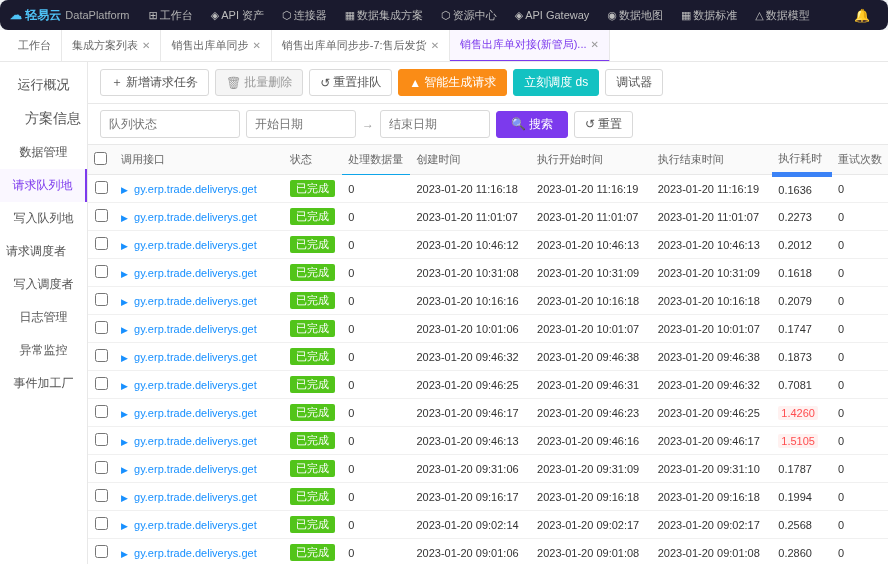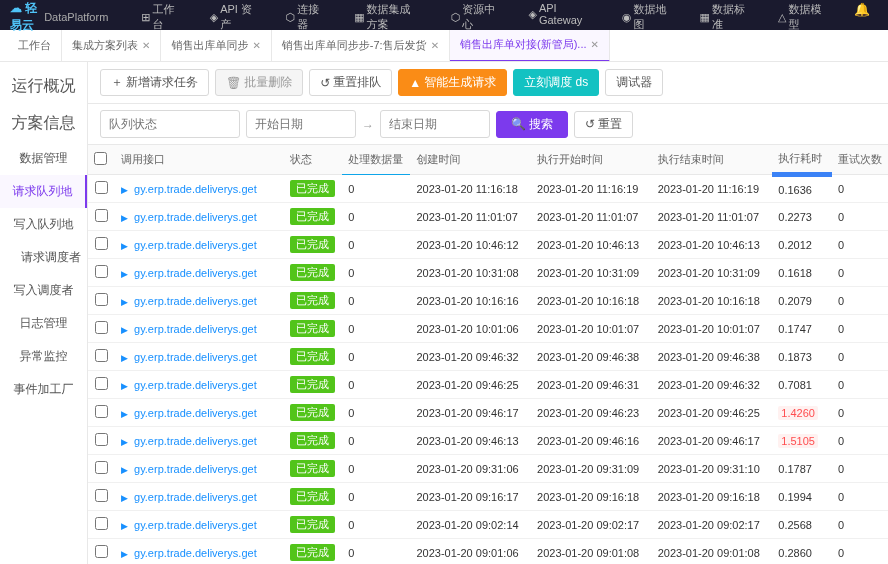--- a/index.html
+++ b/index.html
@@ -6,21 +6,21 @@
     body { font-family: -apple-system, BlinkMacSystemFont, 'PingFang SC', 'Microsoft YaHei', sans-serif; font-size: 12px; background: #f0f2f5; color: #333; width: 888px; height: 564px; overflow: hidden; }
     table { width: 100%; border-collapse: collapse; font-size: 11px; }
     thead tr { background: #fafafa; border-bottom: 1px solid #e8e8e8; }
     thead th { padding: 6px 6px; text-align: left; color: #666; font-weight: normal; border-bottom: 1px solid #e8e8e8; white-space: nowrap; }
     tbody tr { border-bottom: 1px solid #f0f0f0; }
     tbody td { padding: 5px 6px; color: #333; white-space: nowrap; }
   </style>
 </head>
 <body>
 
-<div style="background:#1a1a2e; height:30px; display:flex; align-items:flex-start; padding:0 10px; gap:18px;">
+<div style="background:#1a1a2e; height:30px; display:flex; align-items:center; padding:0 10px; gap:4px;border-radius:8px;">
   <div style="display:flex;align-items:center;gap:4px;margin-right:8px;">
     <span style="color:#4fc3f7;font-weight:bold;font-size:12px;">☁ 轻易云</span>
     <span style="color:#aaa;font-size:11px;">DataPlatform</span>
   </div>
   <div style="padding:2px 7px;color:#bbb;font-size:11px;cursor:pointer;display:flex;align-items:center;gap:2px;">⊞ <span>工作台</span></div>
   <div style="padding:2px 7px;color:#bbb;font-size:11px;cursor:pointer;display:flex;align-items:center;gap:2px;">◈ <span>API 资产</span></div>
   <div style="padding:2px 7px;color:#bbb;font-size:11px;cursor:pointer;display:flex;align-items:center;gap:2px;">⬡ <span>连接器</span></div>
   <div style="padding:2px 7px;color:#bbb;font-size:11px;cursor:pointer;display:flex;align-items:center;gap:2px;">▦ <span>数据集成方案</span></div>
   <div style="padding:2px 7px;color:#bbb;font-size:11px;cursor:pointer;display:flex;align-items:center;gap:2px;">⬡ <span>资源中心</span></div>
   <div style="padding:2px 7px;color:#bbb;font-size:11px;cursor:pointer;display:flex;align-items:center;gap:2px;">◈ <span>API Gateway</span></div>
@@ -48,26 +48,26 @@
   </div>
   <div style="height:32px;padding:0 10px;display:flex;align-items:center;font-size:11px;color:#7c3aed;border-right:1px solid #e8e8e8;border-bottom:2px solid #7c3aed;background:#faf7ff;cursor:pointer;gap:4px;">
     <span>销售出库单对接(新管局)...</span>
       <span style="color:#999;font-size:10px;">✕</span>
   </div>
 </div>
 
 <div style="display:flex;height:calc(564px - 62px);">
 
   <div style="width:88px;background:white;border-right:1px solid #e8e8e8;display:flex;flex-direction:column;padding-top:6px;">
-    <div style="padding:8px 6px;font-size:16px;color:#555;cursor:pointer;text-align:center;"><span>运行概况</span></div>
-    <div style="padding:8px 6px;font-size:16px;color:#555;cursor:pointer;text-align:center;"><span>方案信息</span></div>
+    <div style="padding:8px 6px;font-size:13px;color:#555;cursor:pointer;text-align:center;"><span>运行概况</span></div>
+    <div style="padding:8px 6px;font-size:14px;color:#555;cursor:pointer;text-align:right;"><span>方案信息</span></div>
     <div style="padding:8px 6px;font-size:12px;color:#555;cursor:pointer;text-align:center;"><span>数据管理</span></div>
     <div style="padding:8px 6px;font-size:12px;color:#7c3aed;cursor:pointer;text-align:center;border-right:2px solid #7c3aed;background:#faf7ff;"><span>请求队列地</span></div>
     <div style="padding:8px 6px;font-size:12px;color:#555;cursor:pointer;text-align:center;"><span>写入队列地</span></div>
-    <div style="padding:8px 6px;font-size:12px;color:#555;cursor:pointer;text-align:right;"><span>请求调度者</span></div>
+    <div style="padding:8px 6px;font-size:12px;color:#555;cursor:pointer;text-align:left;"><span>请求调度者</span></div>
     <div style="padding:8px 6px;font-size:12px;color:#555;cursor:pointer;text-align:center;"><span>写入调度者</span></div>
     <div style="padding:8px 6px;font-size:12px;color:#555;cursor:pointer;text-align:center;"><span>日志管理</span></div>
     <div style="padding:8px 6px;font-size:12px;color:#555;cursor:pointer;text-align:center;"><span>异常监控</span></div>
     <div style="padding:8px 6px;font-size:12px;color:#555;cursor:pointer;text-align:center;"><span>事件加工厂</span></div>
   </div>
 
   <div style="flex:1;overflow:hidden;display:flex;flex-direction:column;background:#f5f5f5;">
 
     <div style="background:white;padding:7px 12px;display:flex;align-items:center;gap:6px;border-bottom:1px solid #e8e8e8;">
       <button style="padding:4px 10px;font-size:12px;border:1px solid #d9d9d9;background:white;cursor:pointer;border-radius:3px;display:flex;align-items:center;gap:3px;color:#555;">

